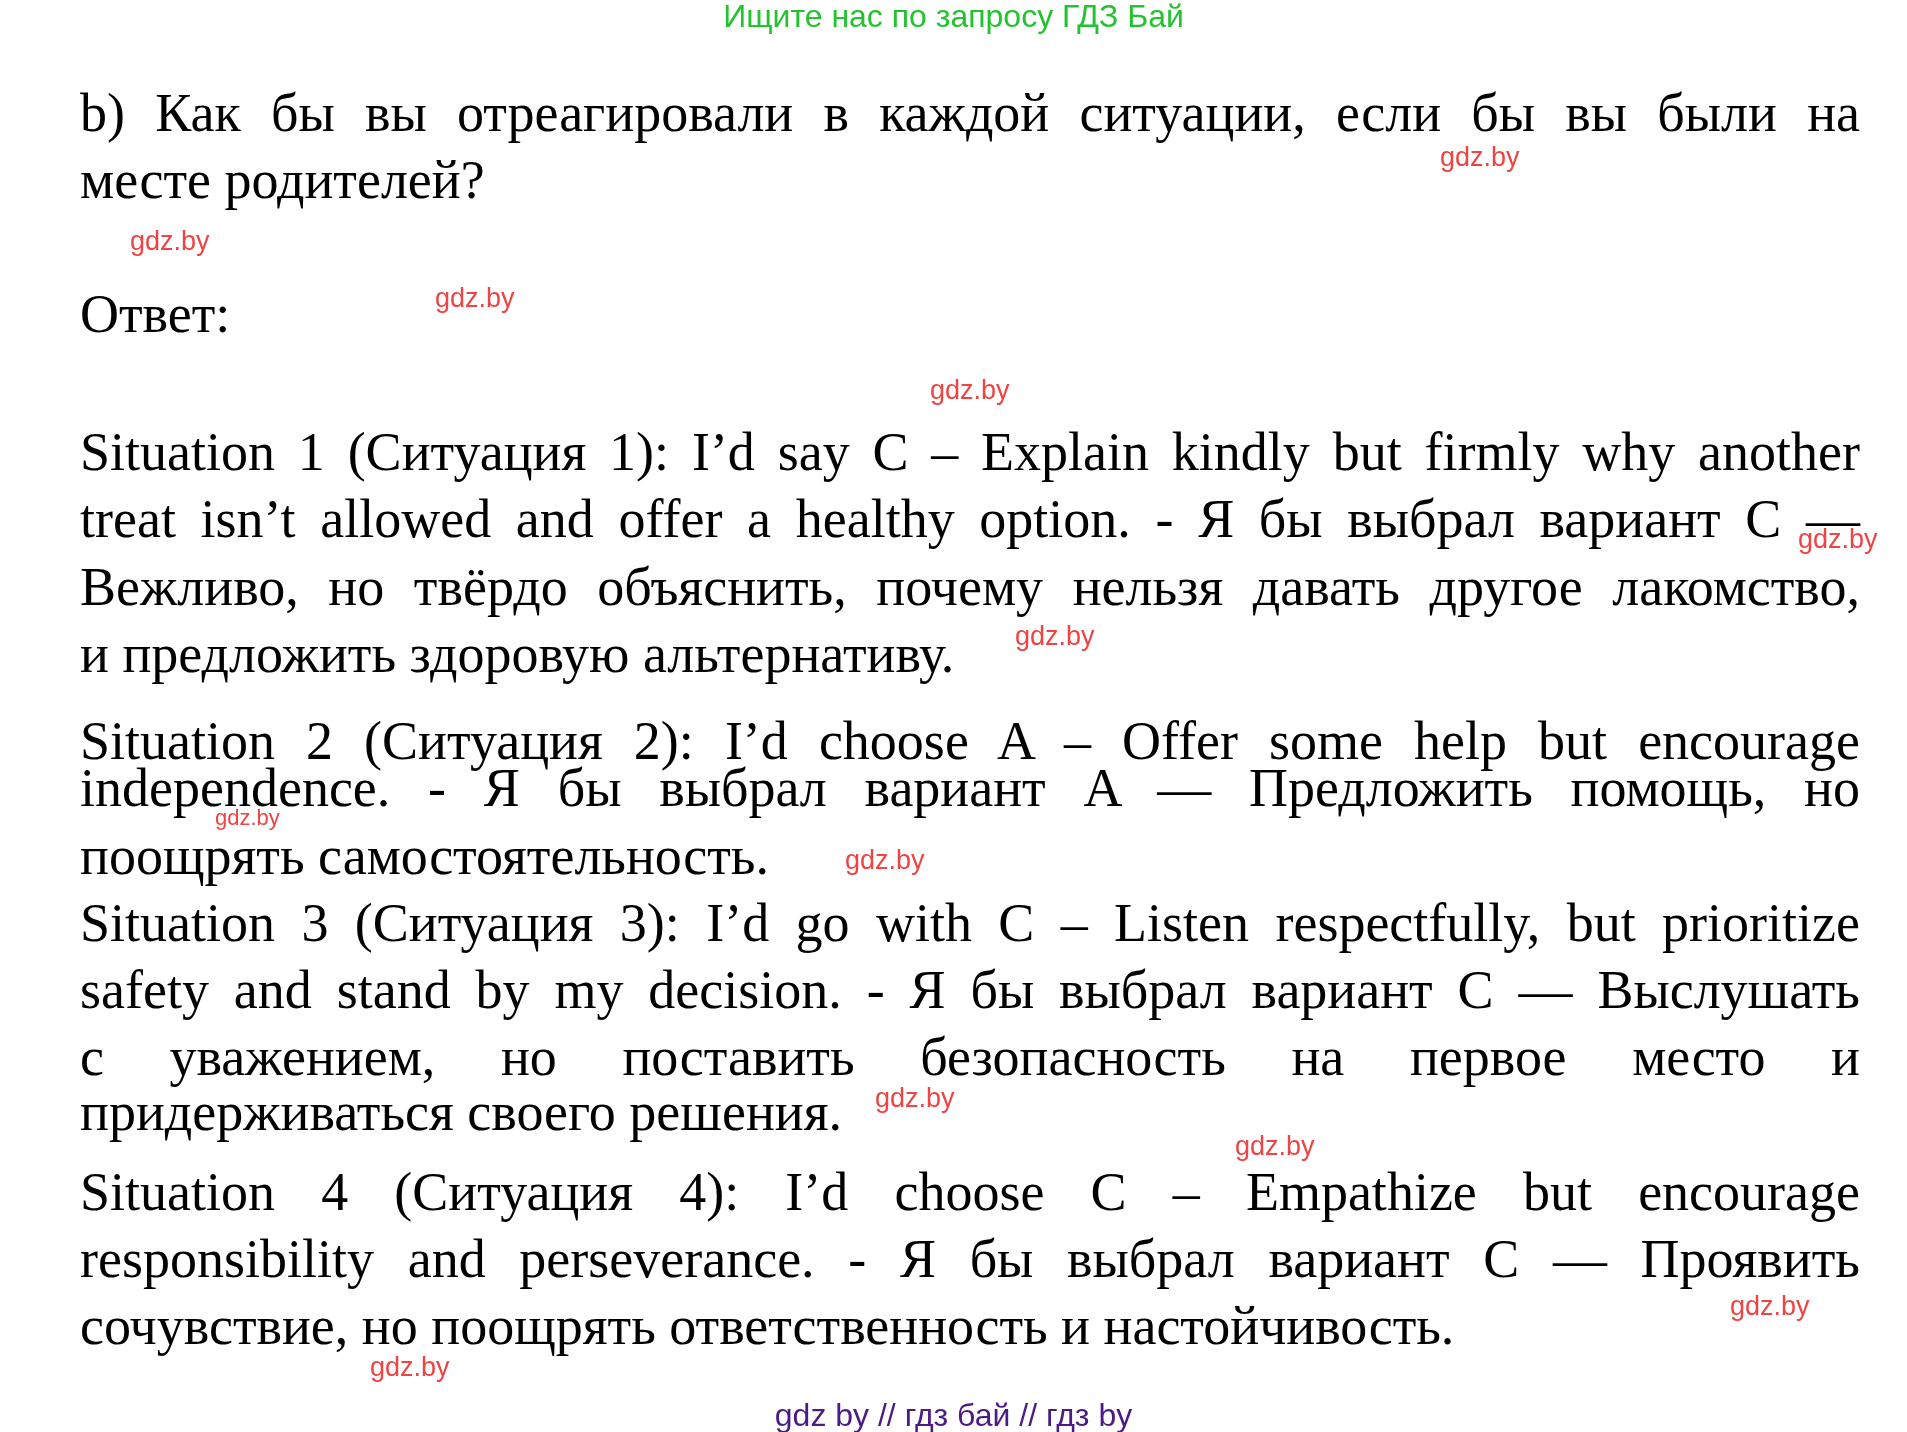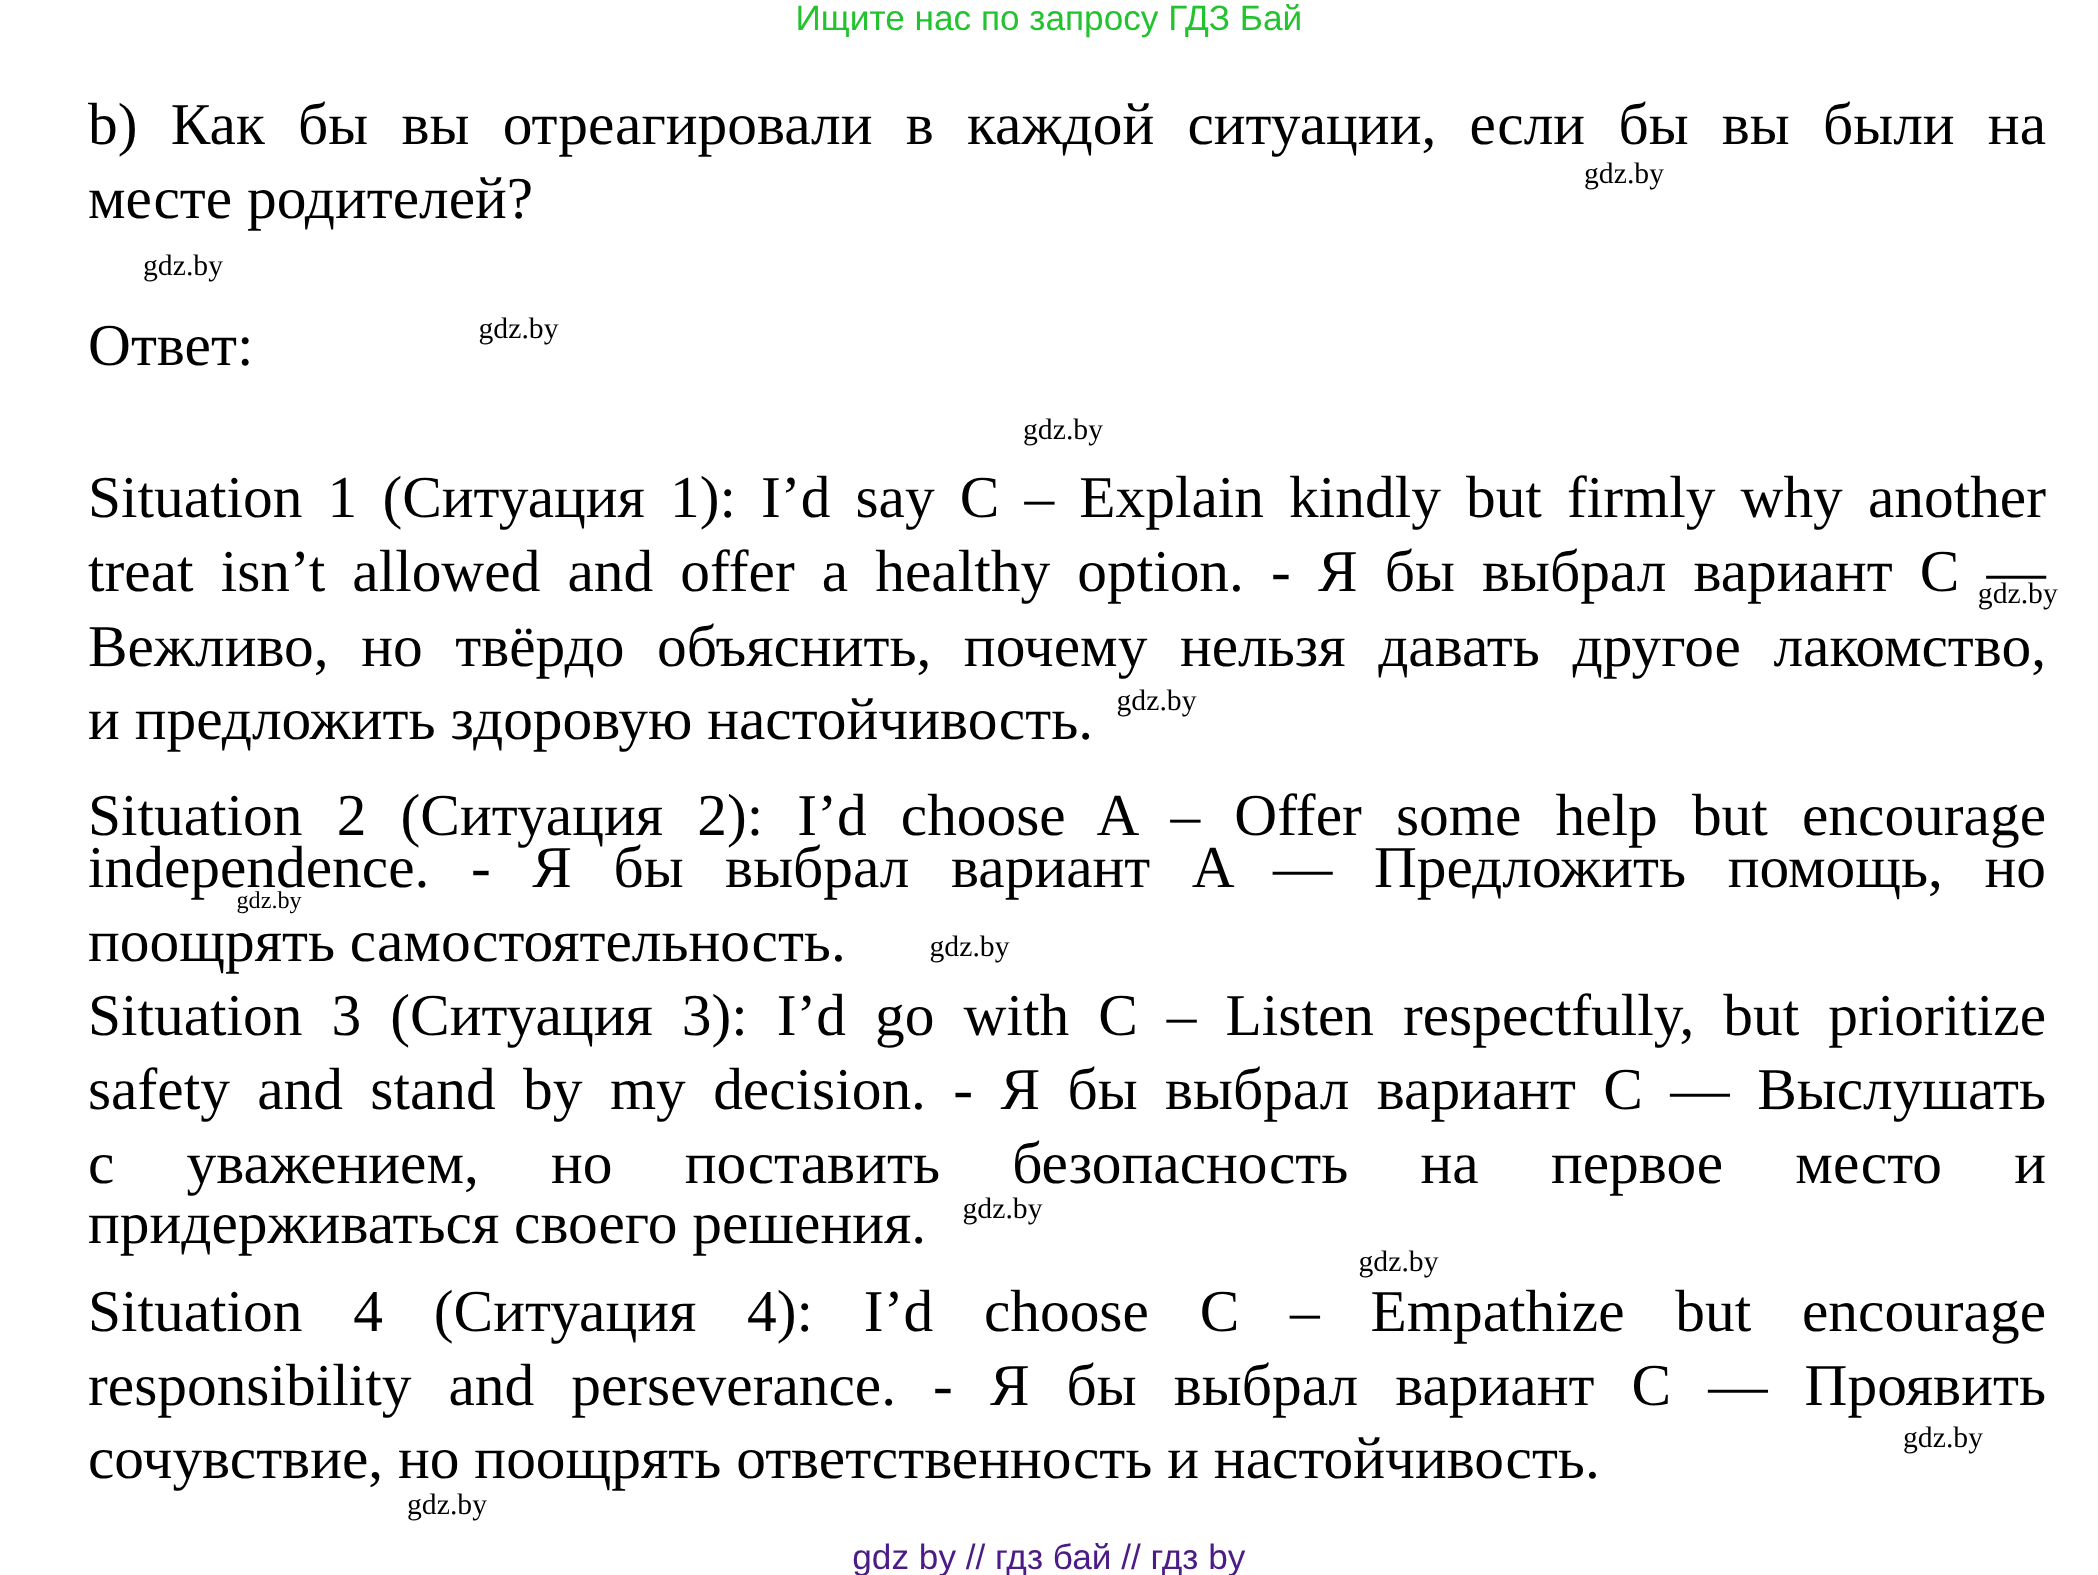--- a/index.html
+++ b/index.html
@@ -2,36 +2,36 @@
 <html><head>
 <meta charset="utf-8">
 <style>
   html, body { margin:0; padding:0; background:#ffffff; }
   body { width:1907px; height:1432px; position:relative; overflow:hidden; }
   .abs { position:absolute; white-space:nowrap; }
   .hdr { font-family:"Liberation Sans", sans-serif; font-size:32px; color:#22c32e; left:0; width:1907px; text-align:center; top:-2px; }
   .ftr { font-family:"Liberation Sans", sans-serif; font-size:32px; color:#4b1b86; left:0; width:1907px; text-align:center; top:1397px; }
   .line { font-family:"Liberation Serif", serif; font-size:54px; color:#000; left:51px; width:1780px; line-height:60px; height:60px;margin-left:29px; }
   .just { text-align:justify; text-align-last:justify; }
-  .wm { font-family:Liberation Serif, serif; font-size:27px; color:#000000; }
+  .wm { font-family:Liberation Sans, sans-serif; font-size:27px; color:#ef4444; }
 </style>
 </head>
 <body>
 
 <div class="abs hdr">Ищите нас по запросу ГДЗ Бай</div>
 
 <div class="abs line just" style="top:83px;">b) Как бы вы отреагировали в каждой ситуации, если бы вы были на</div>
 <div class="abs line" style="top:150px;">месте родителей?</div>
 
 <div class="abs line" style="top:284px;">Ответ:</div>
 
 <div class="abs line just" style="top:422px;">Situation 1 (Ситуация 1): I’d say C – Explain kindly but firmly why another</div>
 <div class="abs line just" style="top:489px;">treat isn’t allowed and offer a healthy option. - Я бы выбрал вариант C —</div>
 <div class="abs line just" style="top:557px;">Вежливо, но твёрдо объяснить, почему нельзя давать другое лакомство,</div>
-<div class="abs line" style="top:624px;">и предложить здоровую настойчивость.</div>
+<div class="abs line" style="top:624px;">и предложить здоровую альтернативу.</div>
 
 <div class="abs line just" style="top:711px;">Situation 2 (Ситуация 2): I’d choose A – Offer some help but encourage</div>
 <div class="abs line just" style="top:758px;">independence. - Я бы выбрал вариант A — Предложить помощь, но</div>
 <div class="abs line" style="top:826px;">поощрять самостоятельность.</div>
 
 <div class="abs line just" style="top:893px;">Situation 3 (Ситуация 3): I’d go with C – Listen respectfully, but prioritize</div>
 <div class="abs line just" style="top:960px;">safety and stand by my decision. - Я бы выбрал вариант C — Выслушать</div>
 <div class="abs line just" style="top:1027px;">с уважением, но поставить безопасность на первое место и</div>
 <div class="abs line" style="top:1082px;">придерживаться своего решения.</div>
 

